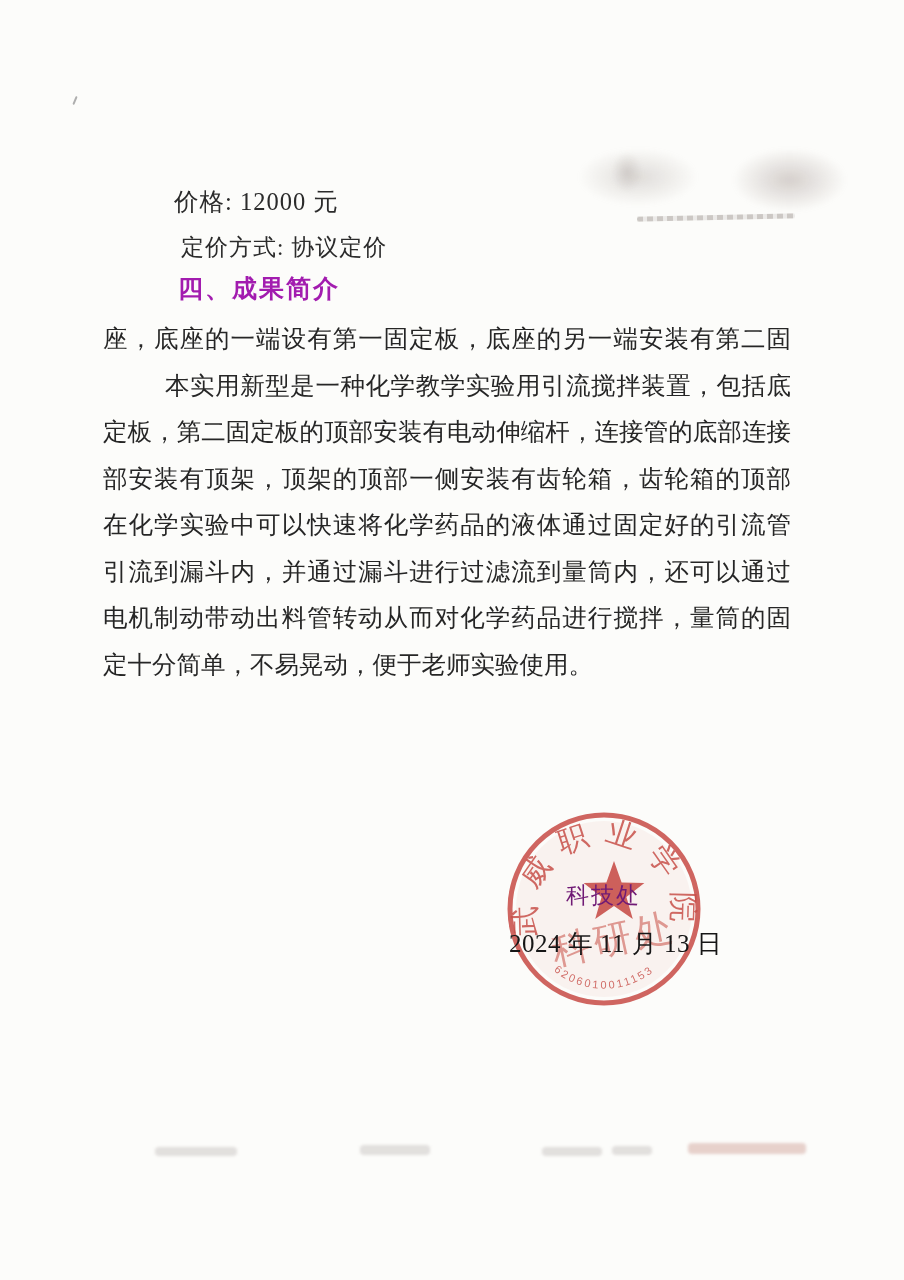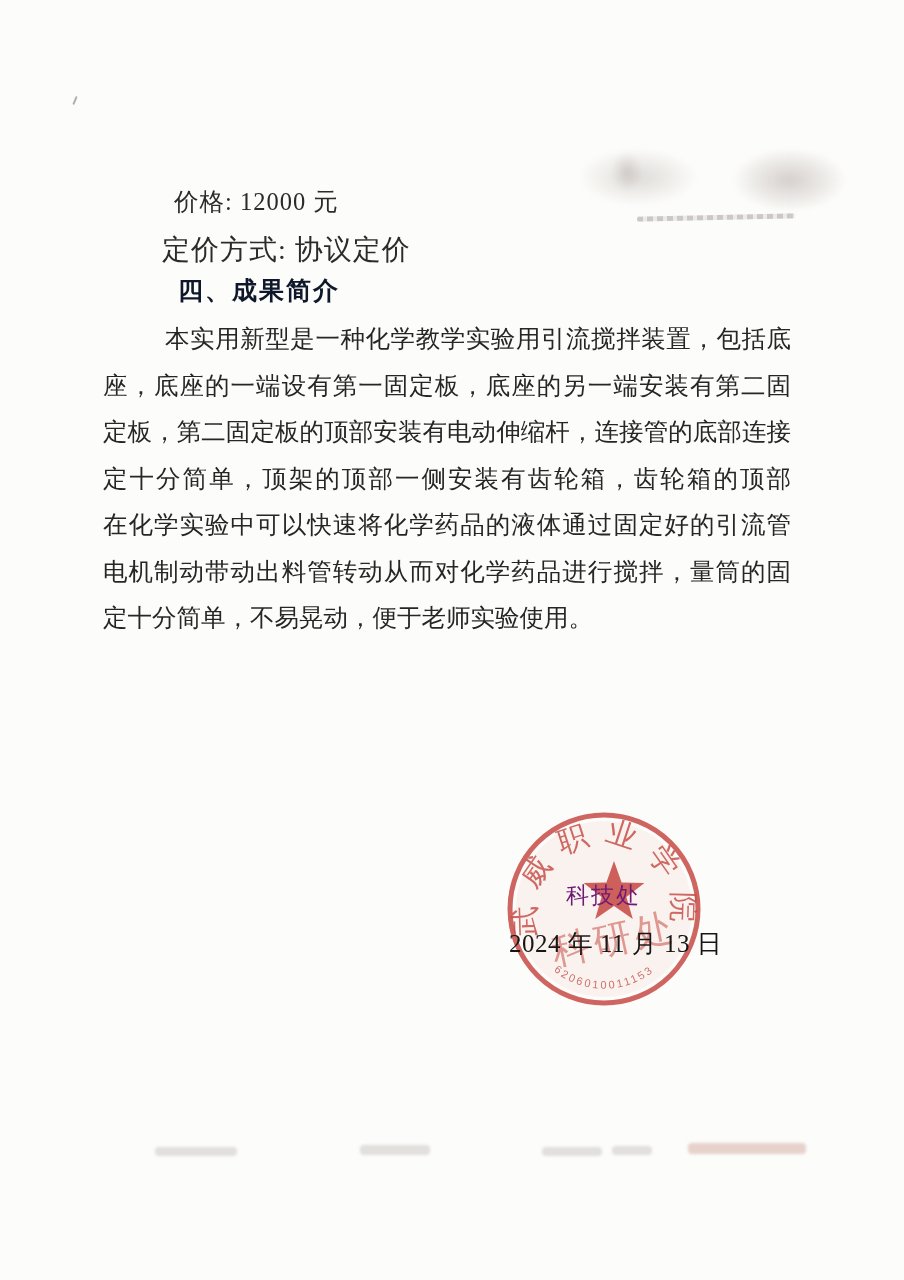--- a/index.html
+++ b/index.html
@@ -5,23 +5,23 @@
   html,body{margin:0;padding:0;background:#fcfcfa;}
   .page{
     position:relative;width:904px;height:1280px;background:#fcfcfa;
     overflow:hidden;
     font-family:"Liberation Serif","DejaVu Serif",serif;
     color:#2b2b2b;
   }
   
   .tline{position:absolute;line-height:1;white-space:nowrap;letter-spacing:1px;}
   .price  {left:174px;top:190px;font-size:24.5px;}
-  .method {left:162px;top:236px;font-size:28px;}
+  .method {left:181px;top:236px;font-size:23px;}
   .heading{left:178px;top:278px;font-size:25px;font-weight:700;
-           font-family:Liberation Serif, serif;letter-spacing:2px;color:#0f172a;}
+           font-family:Liberation Mono, monospace;letter-spacing:2px;color:#a21caf;}
   
   .bodyblock{position:absolute;left:103px;top:316px;width:688px;}
   .bl{
     height:46.5px;line-height:46.5px;font-size:24.5px;white-space:nowrap;
     text-align:justify;text-align-last:justify;color:#262626;
   }
   .bl.first{text-indent:62px;}
   .bl.last{text-align-last:left;}
   
   .stamp{position:absolute;left:504px;top:809px;width:200px;height:200px;}
@@ -59,25 +59,26 @@
   <div class="smudge s1"></div>
   <div class="smudge s2"></div>
   <div class="smudge s3"></div>
   <div class="strike"></div>
 
   <div class="tline price">价格: 12000 元</div>
   <div class="tline method">定价方式: 协议定价</div>
   <div class="tline heading">四、成果简介</div>
 
   <div class="bodyblock">
+    <div class="bl">座，底座的一端设有第一固定板，底座的另一端安装有第二固</div>
     <div class="bl first">本实用新型是一种化学教学实验用引流搅拌装置，包括底</div>
-    <div class="bl">座，底座的一端设有第一固定板，底座的另一端安装有第二固</div>
     <div class="bl">定板，第二固定板的顶部安装有电动伸缩杆，连接管的底部连接</div>
-    <div class="bl">定十分简单，顶架的顶部一侧安装有齿轮箱，齿轮箱的顶部</div>
+    <div class="bl">部安装有顶架，顶架的顶部一侧安装有齿轮箱，齿轮箱的顶部</div>
     <div class="bl">在化学实验中可以快速将化学药品的液体通过固定好的引流管</div>
+    <div class="bl">引流到漏斗内，并通过漏斗进行过滤流到量筒内，还可以通过</div>
     <div class="bl">电机制动带动出料管转动从而对化学药品进行搅拌，量筒的固</div>
     <div class="bl last">定十分简单，不易晃动，便于老师实验使用。</div>
   </div>
 
   <svg class="stamp" viewBox="-100 -100 200 200" xmlns="http://www.w3.org/2000/svg">
     <defs>
       <path id="arcTop" d="M -65 26 A 69 69 0 1 1 65 26" fill="none"></path>
       <path id="arcBot" d="M -49 63 A 80 80 0 0 0 49 63" fill="none"></path>
     </defs>
     <circle cx="0" cy="0" r="94" fill="none" stroke-width="5" opacity="0.88" stroke="#c8504a"></circle>

